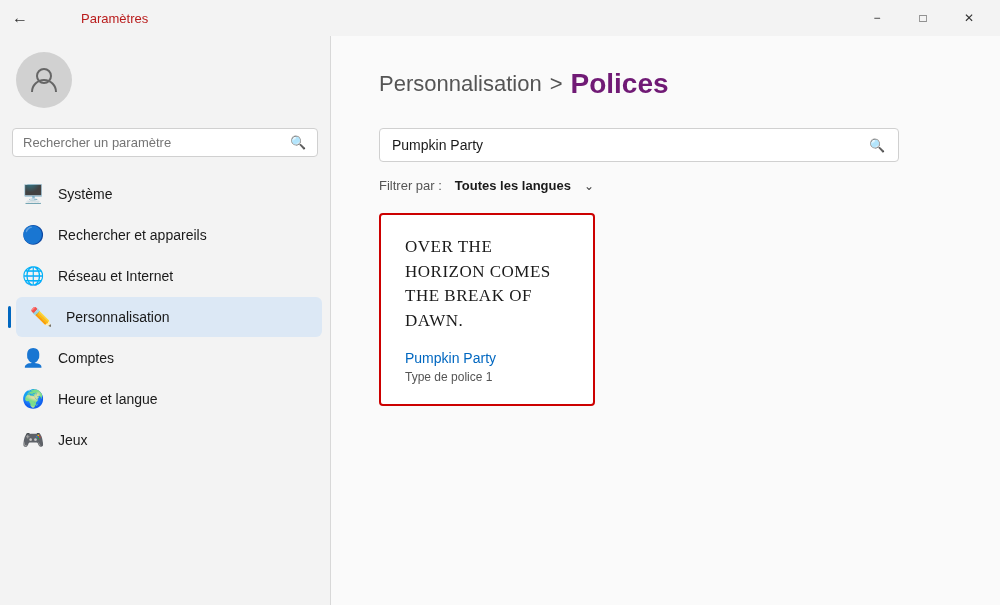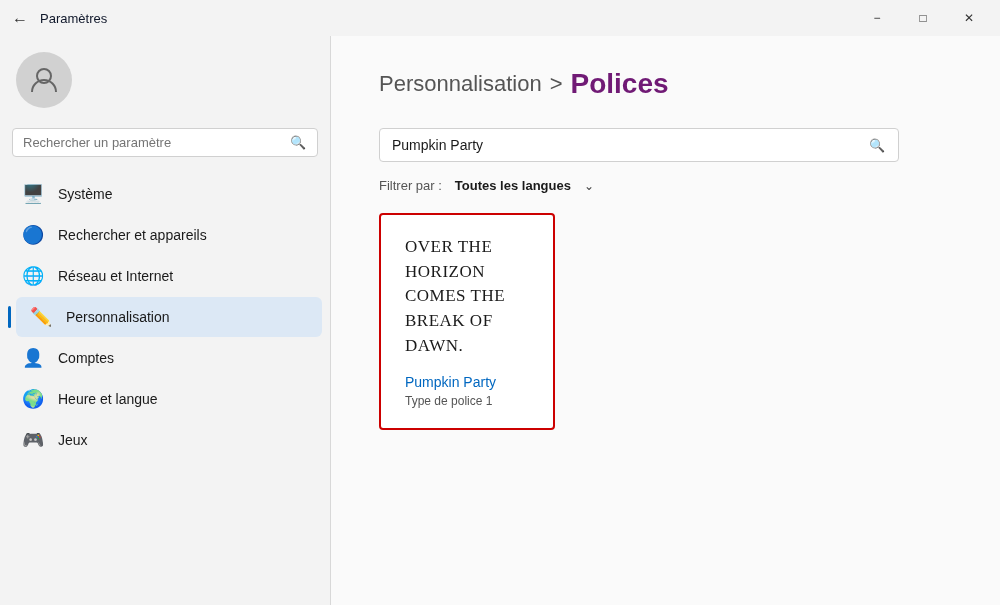--- a/index.html
+++ b/index.html
@@ -23,21 +23,22 @@
       height: 36px;
       flex-shrink: 0;
     }
     .title-bar-left {
       display: flex;
       align-items: center;
       gap: 8px;
     }
     .title-bar-title {
       font-size: 13px;
-      color: #0f172a;
+      color: #b91c1c;
+      margin-left: 41px;
     }
     .title-bar-controls {
       display: flex;
       align-items: center;
     }
     .title-bar-btn {
       width: 46px;
       height: 32px;
       border: none;
       background: transparent;
@@ -249,21 +250,21 @@
     .filter-chevron {
       font-size: 12px;
       color: #444;
     }
 
     
     .font-card {
       border: 2px solid #cc0000;
       border-radius: 4px;
       padding: 20px 24px;
-      width: 176px;
+      width: 216px;
       background: white;
       cursor: pointer;
     }
     .font-preview-text {
       font-size: 17px;
       line-height: 1.45;
       color: #1a1a1a;
       margin-bottom: 16px;
       font-family: 'Papyrus', fantasy, cursive;
       text-transform: uppercase;

